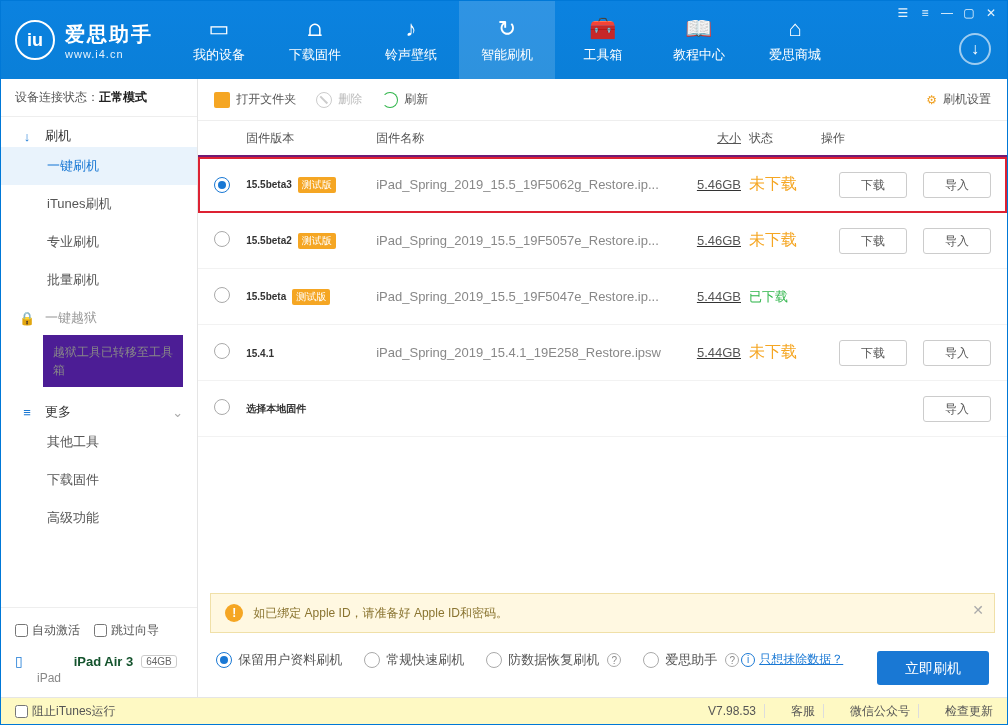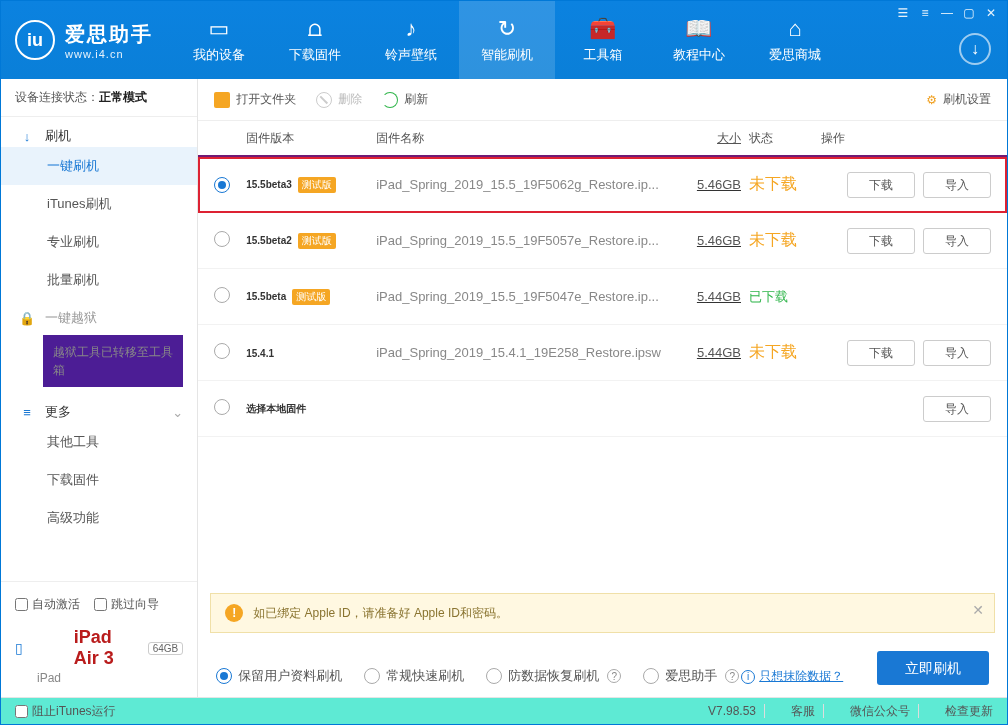--- a/index.html
+++ b/index.html
@@ -30,21 +30,21 @@
 .side-group.muted .gicon { color: #bbb; }
 .side-group.muted { color: #999; }
 .side-item { padding: 10px 0 10px 46px; font-size: 13px; color: #555; cursor: pointer; }
 .side-item.active { background: #e9f3fc; color: #1978d4; }
 .side-note { margin: 6px 14px 6px 42px; padding: 8px 10px; background: #4c1d95; color: #888; font-size: 12px; line-height: 1.5; }
 .device-box { border-top: 1px solid #eee; padding: 6px 0 4px; }
 .device-checks { display: flex; align-items: center; padding: 8px 14px; gap: 14px; }
 .device-checks label { display: flex; align-items: center; gap: 4px; color: #555; }
 .device-line { display: flex; align-items: center; padding: 6px 14px 2px; gap: 8px; }
 .dev-icon { color: #1978d4; font-size: 14px; }
-.dev-name { color: #b91c1c; font-weight: bold; font-size: 18px; padding-left: 43px; }
+.dev-name { color: #14532d; font-weight: bold; font-size: 13px; padding-left: 43px; }
 .dev-badge { font-size: 10px; color: #666; border: 1px solid #ccc; border-radius: 3px; padding: 0 4px; }
 .dev-type { padding: 0 14px 8px 36px; color: #888; }
 
 .main { flex: 1; display: flex; flex-direction: column; }
 .toolbar { height: 42px; display: flex; align-items: center; padding: 0 16px; border-bottom: 1px solid #eee; gap: 20px; }
 .tool-btn { display: flex; align-items: center; gap: 6px; color: #555; cursor: pointer; }
 .tool-btn .ico { display: inline-flex; width: 16px; height: 16px; align-items: center; justify-content: center; }
 .tool-btn.disabled { color: #bbb; font-family: Liberation Serif, serif; }
 .tool-right { margin-left: auto; display: flex; align-items: center; gap: 6px; color: #555; cursor: pointer; }
 .gear { color: #f0a020; }
@@ -60,34 +60,34 @@
 .row.highlight { outline: 2px solid #d23; outline-offset: -2px; }
 .radio { width: 16px; height: 16px; border: 1.5px solid #aaa; border-radius: 50%; display: inline-flex; align-items: center; justify-content: center; }
 .radio.on { border-color: #1978d4; }
 .radio.on::after { content: ""; width: 8px; height: 8px; background: #1978d4; border-radius: 50%; }
 .ver { font-size: 10px; color: #333; font-weight: 600; }
 .beta-tag { display: inline-block; font-size: 10px; color: #fff; background: #f5a623; border-radius: 2px; padding: 1px 4px; margin-left: 6px; font-weight: normal; }
 .fname { color: #888; font-size: 13px; }
 .size { color: #555; font-size: 13px; }
 .status-orange { color: #f5a623; font-size: 16px; }
 .status-green { color: #2fb54a; font-size: 13px; }
-.act-btn { display: inline-block; width: 68px; height: 26px; line-height: 24px; text-align: center; border: 1px solid #ccc; border-radius: 3px; color: #555; font-size: 12px; margin-left: 8px; cursor: pointer; background: #fff; }
+.act-btn { display: inline-block; width: 68px; height: 26px; line-height: 24px; text-align: center; border: 1px solid #ccc; border-radius: 3px; color: #555; font-size: 12px; margin-left: 16px; cursor: pointer; background: #fff; }
 
 .notice { margin: 6px 12px; background: #fff8e1; border: 1px solid #f0e0a8; padding: 10px 14px; display: flex; align-items: center; color: #7a5; position: relative; }
 .notice .nicon { width: 18px; height: 18px; border-radius: 50%; background: #f5a623; color: #fff; display: flex; align-items: center; justify-content: center; font-weight: bold; margin-right: 10px; font-size: 12px; }
 .notice .ntext { color: #8a7430; }
 .notice .nclose { position: absolute; right: 10px; top: 8px; color: #aaa; cursor: pointer; font-size: 14px; }
 
-.flashbar { display: flex; align-items: flex-end; padding: 12px 18px; }
+.flashbar { display: flex; align-items: flex-start; padding: 12px 18px; }
 .flash-opt { display: flex; align-items: center; gap: 6px; color: #555; font-size: 13px; }
 .qmark { width: 14px; height: 14px; border: 1px solid #aaa; border-radius: 50%; display: inline-flex; align-items: center; justify-content: center; font-size: 10px; color: #888; margin-left: 2px; }
 .link { color: #1978d4; text-decoration: underline; cursor: pointer; }
 .flash-go { margin-left: auto; background: #1978d4; color: #fff; padding: 0 28px; height: 34px; line-height: 34px; border-radius: 3px; font-size: 14px; cursor: pointer; }
 
-.statusbar { height: 27px; border-top: 1px solid #e5e5e5; display: flex; align-items: center; padding: 0 14px; font-size: 12px; color: #555; background: #5eead4; }
+.statusbar { height: 27px; border-top: 1px solid #e5e5e5; display: flex; align-items: center; padding: 0 14px; font-size: 12px; color: #555; background: #fef9c3; }
 .statusbar label { display: flex; align-items: center; gap: 4px; }
 .statusbar .spacer { flex: 1; }
 .statusbar .sitem { margin-left: 18px; cursor: pointer; }
 .sep { border-left: 1px solid #ddd; height: 14px; margin: 0 8px; }
 input[type=checkbox]{ width:13px; height:13px; }
 </style>
 </head>
 <body>
 
 <div class="header">

